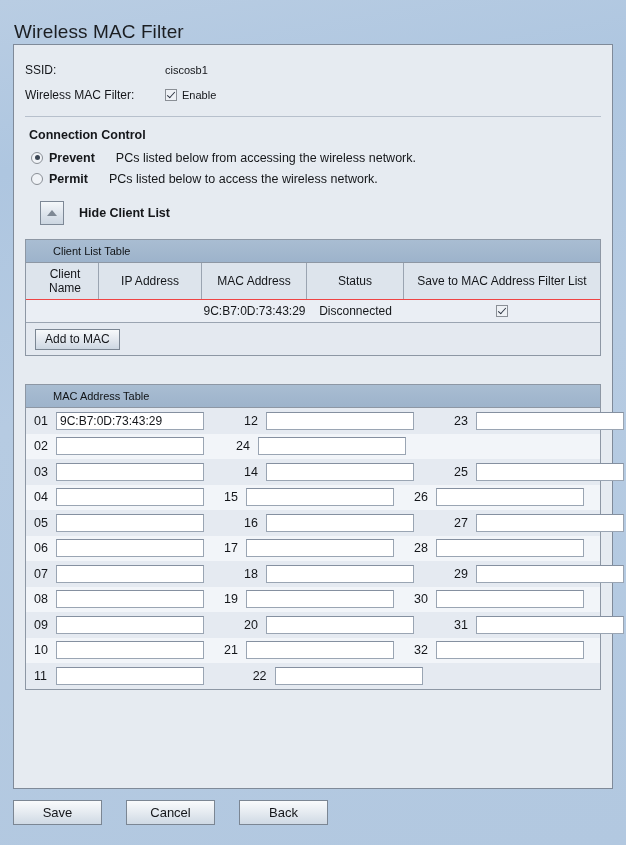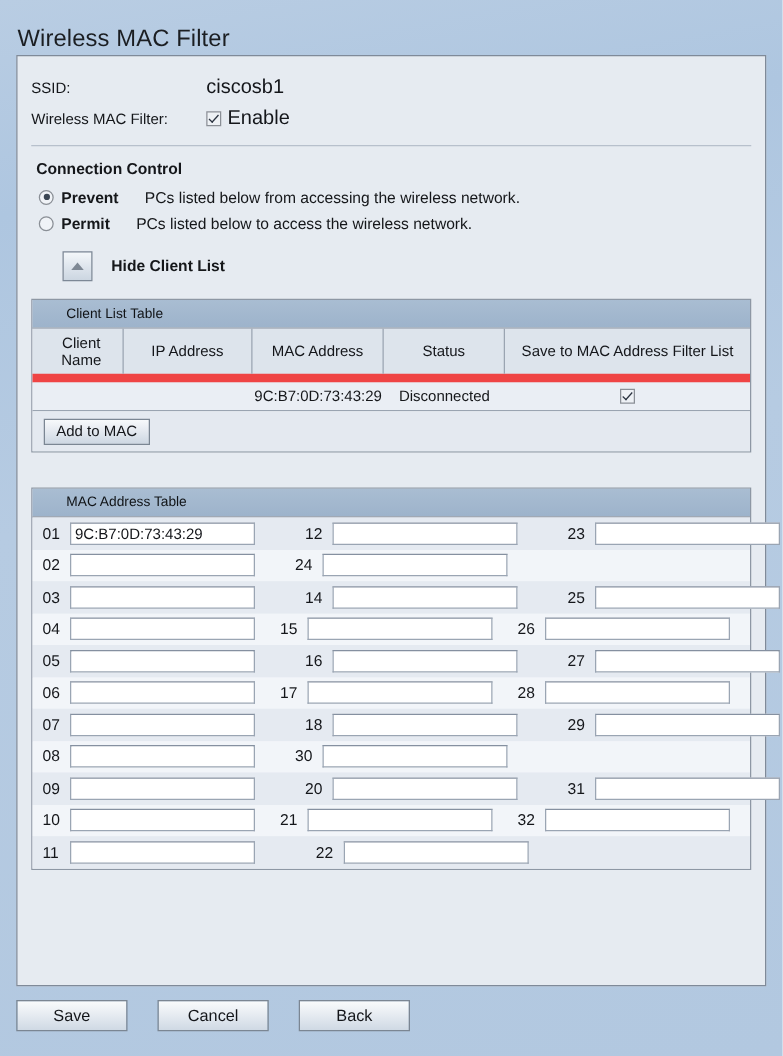--- a/index.html
+++ b/index.html
@@ -47,21 +47,21 @@
     height: 25px;
     padding-left: 11px;
   }
   .form-row:first-child { margin-top: 12px; }
   .form-label {
     width: 140px;
     font-size: 12px;
     color: #14161a;
   }
   .form-value {
-    font-size: 16px;
+    font-size: 11px;
     color: #14161a;
   }
   .inline-check {
     display: flex;
     align-items: center;
     gap: 5px;
   }
 
   
   .cbox {
@@ -132,21 +132,21 @@
     font-weight: bold;
     font-size: 12.5px;
     margin-right: 5px;
   }
   .radio-text { font-size: 12.5px; margin-left: 16px; }
 
   
   .toggle-row {
     display: flex;
     align-items: center;
-    padding-left: 36px;
+    padding-left: 26px;
     margin-top: 12px;
   }
   .arrow-btn {
     width: 24px;
     height: 24px;
     box-sizing: border-box;
     border: 1px solid #7d8896;
     background: linear-gradient(180deg, #f4f7fa 0%, #dde4ec 55%, #ccd6e1 100%);
     display: flex;
     align-items: center;
@@ -183,21 +183,21 @@
     padding-left: 27px;
     font-weight: normal;
     font-size: 11px;
     color: #101316;
   }
 
   
   .clt-hdr-row {
     display: flex;
     background: #dde4ec;
-    border-bottom: 7px solid #ef4444;
+    border-bottom: 1px solid #ef4444;
     height: 36px;
   }
   .clt-hdr-cell {
     display: flex;
     align-items: center;
     justify-content: center;
     font-size: 12px;
     color: #14161a;
     border-right: 1px solid #9aa4b1;
     box-sizing: border-box;
@@ -487,20 +487,24 @@
             <span class="mac-num">29</span>
             <input type="text" class="mac-input" style="">
           </div>
         </div>
         <div class="mac-row even">
           <div class="mac-cell">
             <span class="mac-num">08</span>
             <input type="text" class="mac-input" style="">
           </div>
           <div class="mac-col-gap"></div>
+          <div class="mac-cell">
+            <span class="mac-num">19</span>
+            <input type="text" class="mac-input" style="">
+          </div>
           <div class="mac-col-gap"></div>
           <div class="mac-cell">
             <span class="mac-num">30</span>
             <input type="text" class="mac-input" style="">
           </div>
         </div>
         <div class="mac-row odd">
           <div class="mac-cell">
             <span class="mac-num">09</span>
             <input type="text" class="mac-input" style="">

